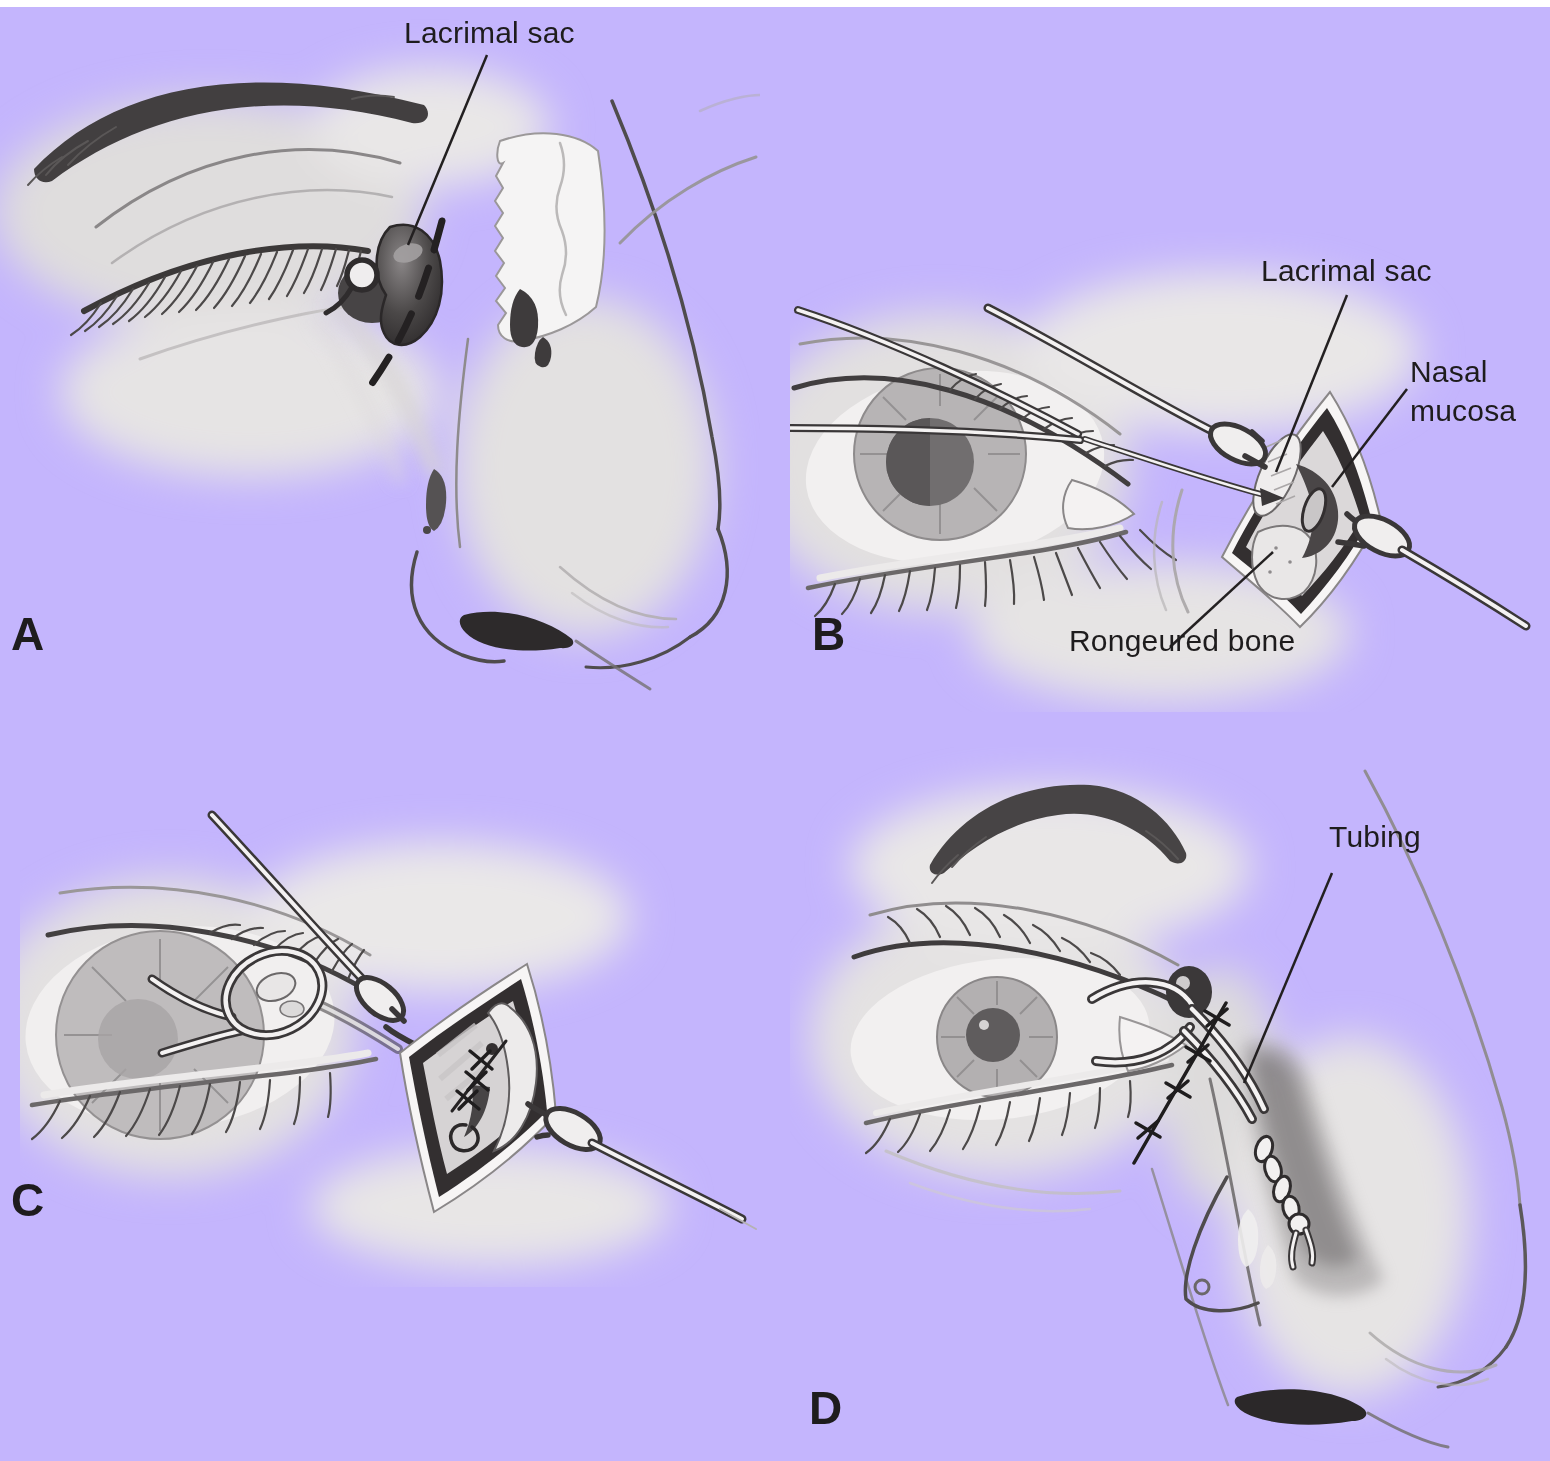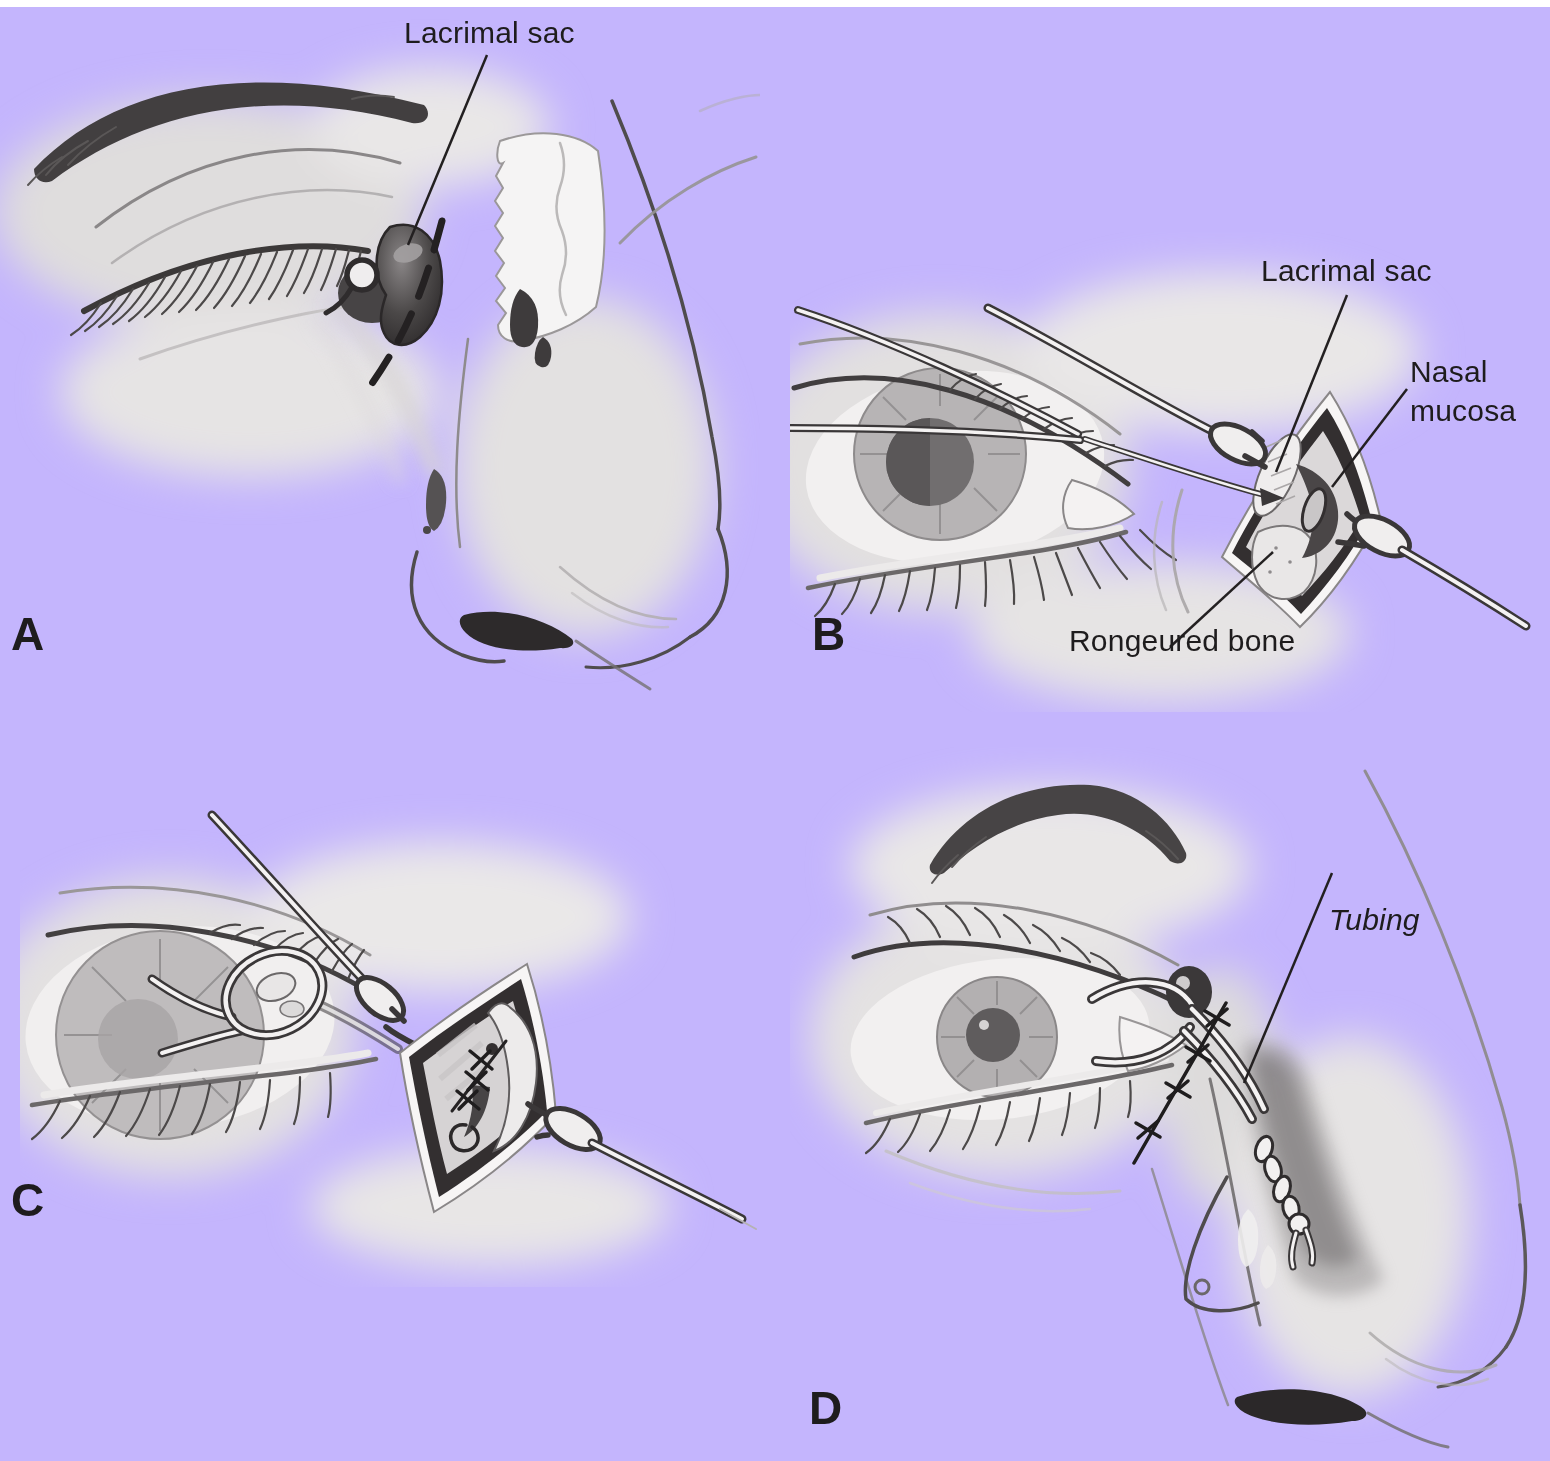--- a/index.html
+++ b/index.html
@@ -486,20 +486,20 @@
       <line x1="1407" y1="382" x2="1332" y2="480"></line>
       <line x1="1170" y1="640" x2="1273" y2="545"></line>
       <line x1="1332" y1="866" x2="1244" y2="1076"></line>
     </g>
   </svg>
 
   <div class="ann" style="left:404px;top:6px;">Lacrimal sac</div>
   <div class="ann" style="left:1261px;top:244px;">Lacrimal sac</div>
   <div class="ann wrap" style="left:1410px;top:345px;width:145px;">Nasal mucosa</div>
   <div class="ann" style="left:1069px;top:614px;">Rongeured bone</div>
-  <div class="ann" style="left:1329px;top:893px;font-style:italic;">Tubing</div>
+  <div class="ann" style="left:1329px;top:810px;">Tubing</div>
 
   <div class="plabel" style="left:11px;top:600px;">A</div>
   <div class="plabel" style="left:812px;top:600px;">B</div>
   <div class="plabel" style="left:11px;top:1166px;">C</div>
   <div class="plabel" style="left:809px;top:1374px;">D</div>
 
 </div>
 
 </body></html>

